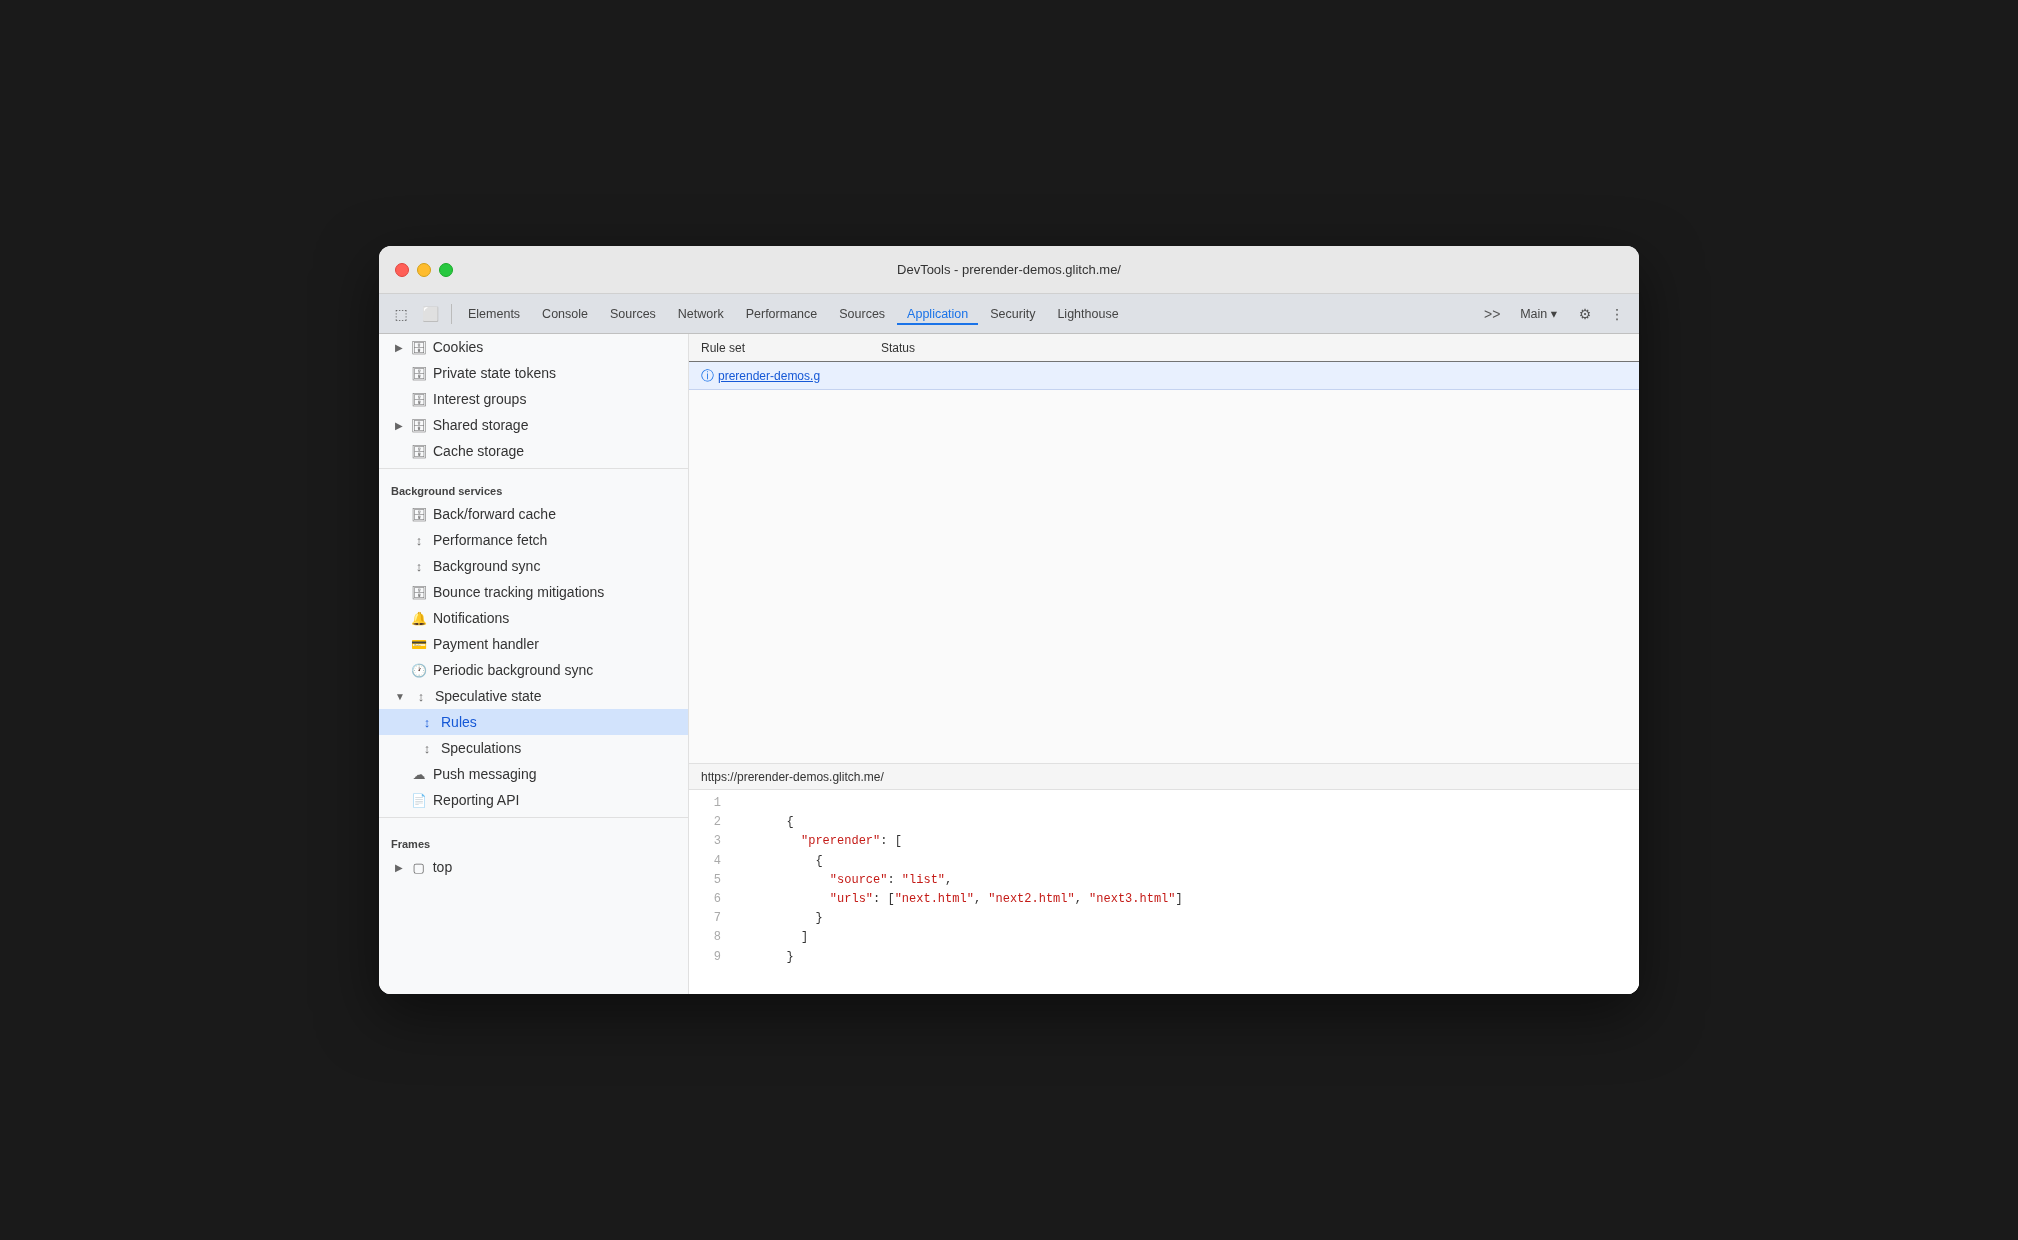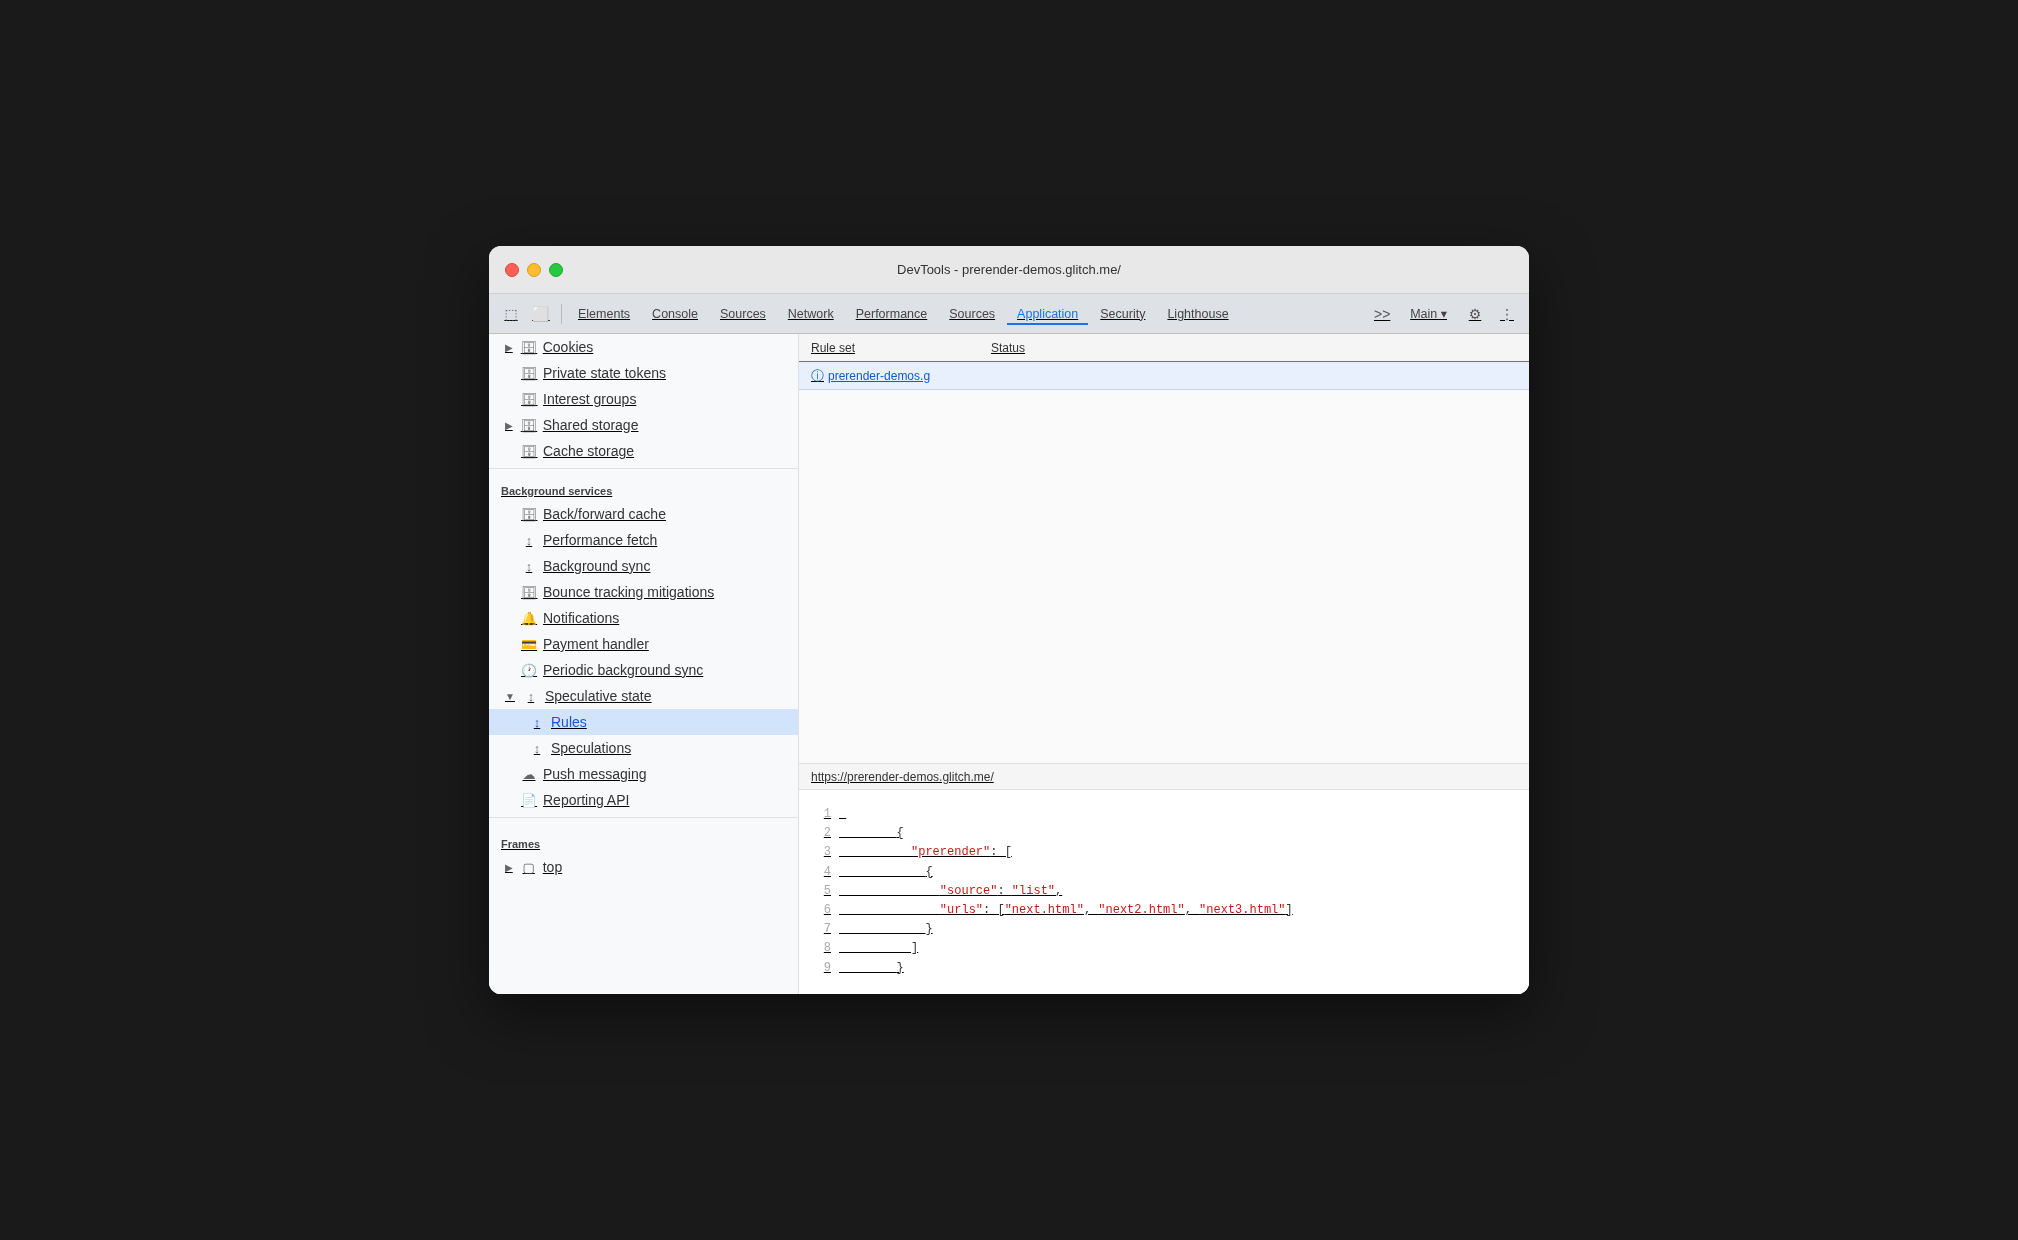--- a/index.html
+++ b/index.html
@@ -5,26 +5,25 @@
     * { margin: 0; padding: 0; box-sizing: border-box; }
     body {
       background: #1a1a1a;
       display: flex;
       justify-content: center;
       align-items: center;
       min-height: 100vh;
       font-family: -apple-system, BlinkMacSystemFont, 'Segoe UI', sans-serif;
     }
     .window {
-      width: 1040px;
+      width: 1260px;
       background: #f5f5f5;
       border-radius: 12px;
       overflow: hidden;
       box-shadow: 0 20px 60px rgba(0,0,0,0.5);
-      text-decoration: underline;
     }
     .titlebar {
       background: #e8e8e8;
       height: 48px;
       display: flex;
       align-items: center;
       padding: 0 16px;
       border-bottom: 1px solid #d0d0d0;
       position: relative;
     }
@@ -199,21 +198,20 @@
       font-size: 12px;
       color: #1558d6;
       text-decoration: underline;
     }
     .table-empty { flex: 1; background: #fafafa; }
     .main-bottom {
       height: 230px;
       display: flex;
       flex-direction: column;
       background: #fff;
-      gap: 11px;
     }
     .source-url-bar {
       background: #f5f5f5;
       border-bottom: 1px solid #e0e0e0;
       padding: 4px 12px;
       font-size: 12px;
       color: #333;
       min-height: 26px;
       display: flex;
       align-items: center;

